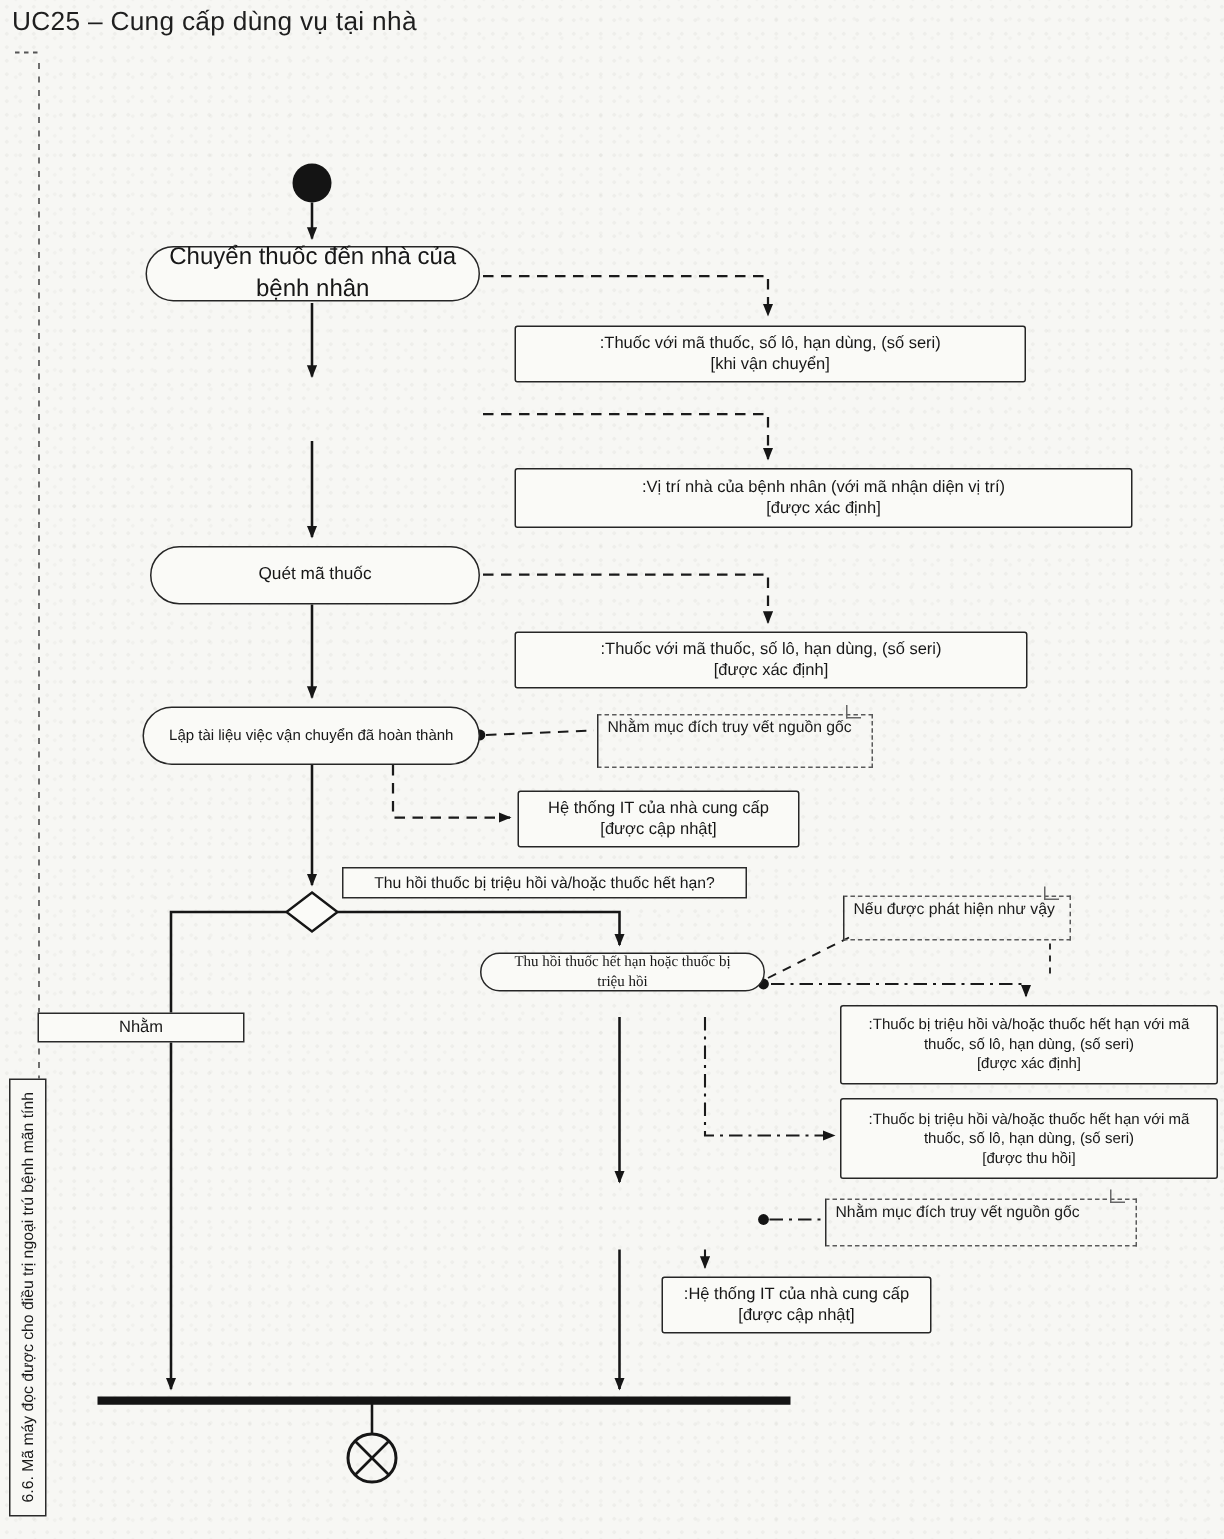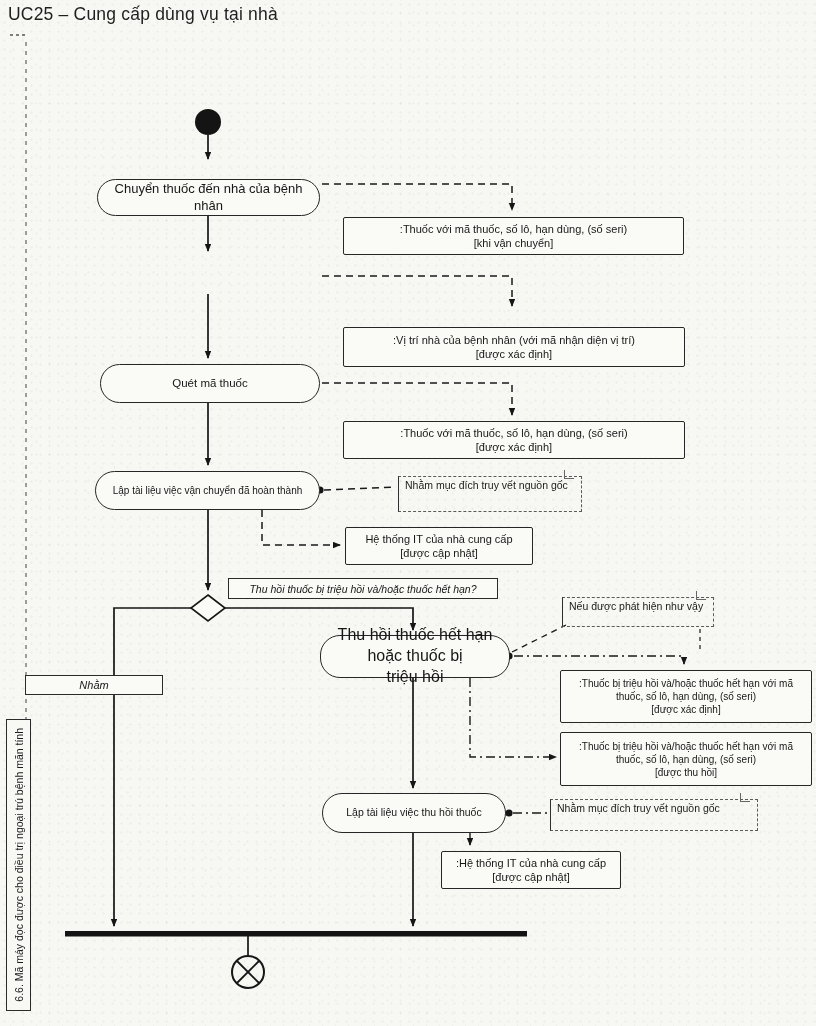--- a/index.html
+++ b/index.html
@@ -37,21 +37,21 @@
     border:1.7px solid #262626;border-radius:2px;
     background:#fafaf7;
     display:flex;align-items:center;justify-content:center;
     text-align:center;line-height:1.3;white-space:pre-line;
     padding:2px 4px;color:#171717;
   }
   .lbl{
     position:absolute;box-sizing:border-box;
     border:1.5px solid #2a2a2a;background:#fafaf7;
     display:flex;align-items:center;justify-content:center;
-    text-align:center;color:#171717;font-style:italic;
+    text-align:center;color:#171717;
   }
   .note{
     position:absolute;box-sizing:border-box;
     border:1.2px dashed #5a5a5a;border-left:1.8px solid #2e2e2e;
     background:transparent;
     display:flex;
     padding:2px 6px;color:#1a1a1a;line-height:1.25;
   }
   .fold{
     position:absolute;width:9px;height:8px;top:-7px;right:7px;
@@ -117,30 +117,29 @@
     <line x1="248" y1="936" x2="248" y2="956" stroke="#161616" stroke-width="1.7"></line>
     <g>
       <circle cx="248" cy="972" r="16" fill="none" stroke="#161616" stroke-width="2"></circle>
       <line x1="237" y1="961" x2="259" y2="983" stroke="#161616" stroke-width="1.8"></line>
       <line x1="259" y1="961" x2="237" y2="983" stroke="#161616" stroke-width="1.8"></line>
     </g>
   </svg>
 
   <div class="txt title" style="left:8px;top:4px;">UC25 – Cung cấp dùng vụ tại nhà</div>
 
-  <div class="act" style="left:97px;top:179px;width:223px;height:37px;font-size:13px;">Chuyển thuốc đến nhà của bệnh nhân</div>
+  <div class="act" style="left:97px;top:164px;width:223px;height:37px;font-size:16px;">Chuyển thuốc đến nhà của bệnh nhân</div>
   <div class="act" style="left:100px;top:364px;width:220px;height:39px;font-size:11.5px;">Quét mã thuốc</div>
   <div class="act" style="left:95px;top:471px;width:225px;height:39px;font-size:10px;">Lập tài liệu việc vận chuyển đã hoàn thành</div>
-  <div class="act" style="left:320px;top:635px;width:190px;height:43px;font-size:16px;">Thu hồi thuốc hết hạn hoặc thuốc bị
+  <div class="act" style="left:320px;top:635px;width:190px;height:26px;font-size:10px;font-family:Liberation Serif, serif;">Thu hồi thuốc hết hạn hoặc thuốc bị
 triệu hồi</div>
-  <div class="act" style="left:322px;top:793px;width:184px;height:40px;font-size:10.5px;">Lập tài liệu việc thu hồi thuốc</div>
 
   <div class="obj" style="left:343px;top:217px;width:341px;height:38px;font-size:11px;">:Thuốc với mã thuốc, số lô, hạn dùng, (số seri)
 [khi vận chuyển]</div>
-  <div class="obj" style="left:343px;top:312px;width:342px;height:40px;font-size:11px;margin-top:15px;">:Vị trí nhà của bệnh nhân (với mã nhận diện vị trí)
+  <div class="obj" style="left:343px;top:312px;width:412px;height:40px;font-size:11px;">:Vị trí nhà của bệnh nhân (với mã nhận diện vị trí)
 [được xác định]</div>
   <div class="obj" style="left:343px;top:421px;width:342px;height:38px;font-size:11px;">:Thuốc với mã thuốc, số lô, hạn dùng, (số seri)
 [được xác định]</div>
   <div class="obj" style="left:345px;top:527px;width:188px;height:38px;font-size:11px;">Hệ thống IT của nhà cung cấp
 [được cập nhật]</div>
   <div class="obj" style="left:560px;top:670px;width:252px;height:53px;font-size:10px;">:Thuốc bị triệu hồi và/hoặc thuốc hết hạn với mã
 thuốc, số lô, hạn dùng, (số seri)
 [được xác định]</div>
   <div class="obj" style="left:560px;top:732px;width:252px;height:54px;font-size:10px;">:Thuốc bị triệu hồi và/hoặc thuốc hết hạn với mã
 thuốc, số lô, hạn dùng, (số seri)

